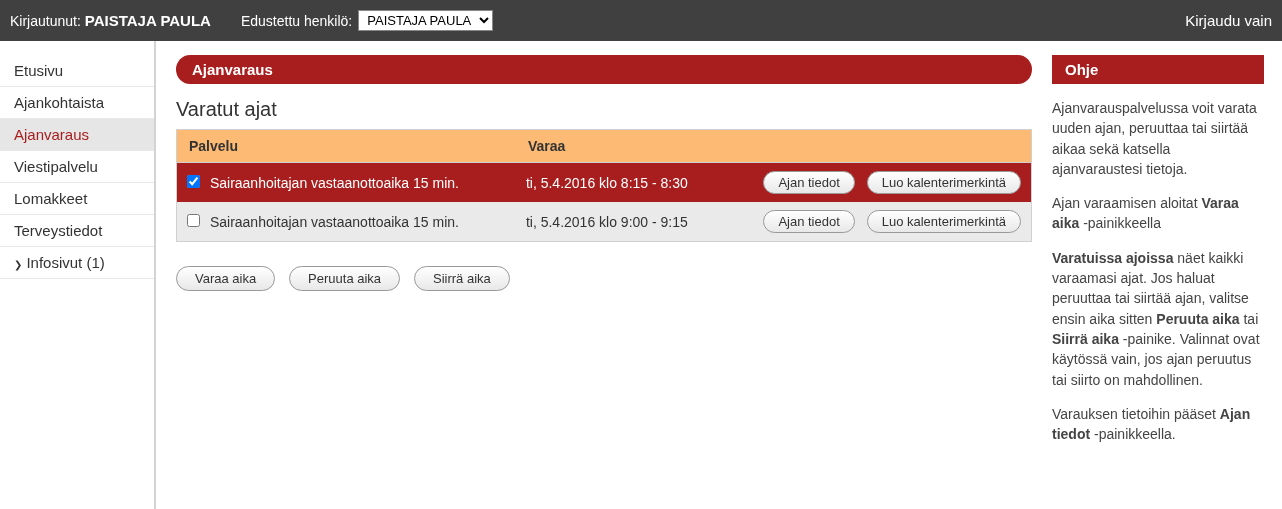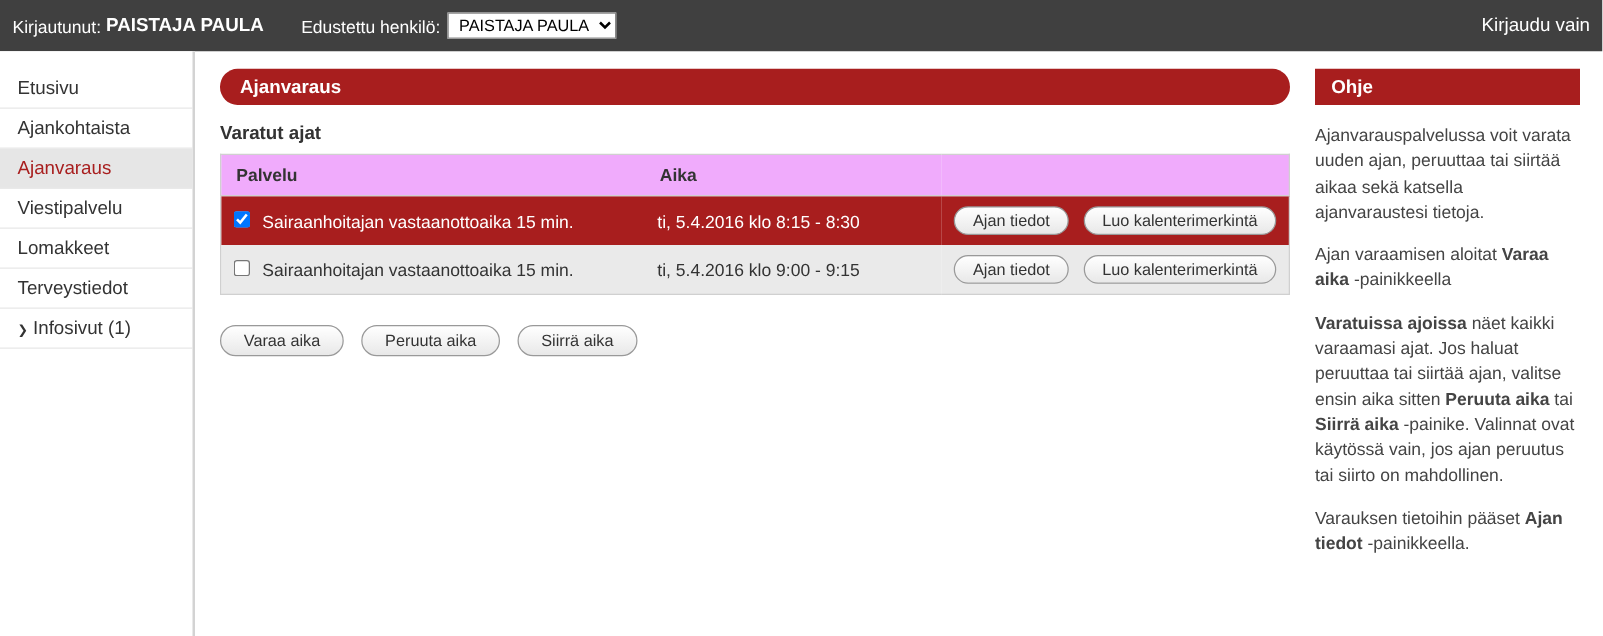--- a/index.html
+++ b/index.html
@@ -19,24 +19,24 @@
     .sidebar-item.active { background: #e6e6e6; color: #a81e1e; }
     .sidebar-item.has-arrow::before { content: "\276F"; font-size: 10px; margin-right: 4px; display: inline-block; }
     
     .main { flex: 1; padding: 14px 18px 14px 20px; display: flex; gap: 20px; }
     .content { flex: 1; }
     .aside { width: 212px; }
     
     .section-header { background: #a81e1e; color: #fff; font-weight: bold; font-size: 15px; padding: 6px 16px; border-radius: 14px / 50%; margin-bottom: 14px; }
     .aside .section-header { border-radius: 0; padding: 6px 13px; }
     
-    .subheading { font-weight: bold; font-size: 15px; margin-bottom: 8px; }
+    .subheading { font-weight: normal; font-size: 20px; margin-bottom: 8px; }
     
     .appt-table { width: 100%; border-collapse: collapse; border: 1px solid #d0d0d0; }
-    .appt-table th { text-align: left; padding: 8px 12px; font-weight: bold; font-size: 14px; background: #f0abfc; border-bottom: 1px solid #d0d0d0; }
+    .appt-table th { text-align: left; padding: 8px 12px; font-weight: bold; font-size: 14px; background: #fdba74; border-bottom: 1px solid #d0d0d0; }
     .appt-table td { padding: 8px 10px; font-size: 14px; vertical-align: middle; }
     .appt-table tr.row-selected td { background: #a81e1e; color: #fff; }
     .appt-table tr.row-alt td { background: #eaeaea; }
     .appt-table input[type="checkbox"] { margin-right: 6px; }
     
     .pill-btn { background: linear-gradient(#fff,#e8e8e8); border: 1px solid #999; border-radius: 14px; padding: 3px 14px; font-size: 13px; color: #333; cursor: pointer; white-space: nowrap; }
     .td-buttons { white-space: nowrap; text-align: right; }
     .td-buttons .pill-btn + .pill-btn { margin-left: 8px; }
     
     .action-row { margin-top: 24px; }
@@ -72,21 +72,21 @@
 
   <div class="main">
     <div class="content">
       <div class="section-header">Ajanvaraus</div>
       <div class="subheading">Varatut ajat</div>
 
       <table class="appt-table">
         <thead>
           <tr>
             <th style="width:40%">Palvelu</th>
-            <th style="width:28%">Aika</th>
+            <th style="width:28%">Varaa</th>
             <th></th>
           </tr>
         </thead>
         <tbody>
           <tr class="row-selected">
             <td>
               <input type="checkbox" checked="" style="">
               <span>Sairaanhoitajan vastaanottoaika 15 min.</span>
             </td>
             <td>ti, 5.4.2016 klo 8:15 - 8:30</td>

